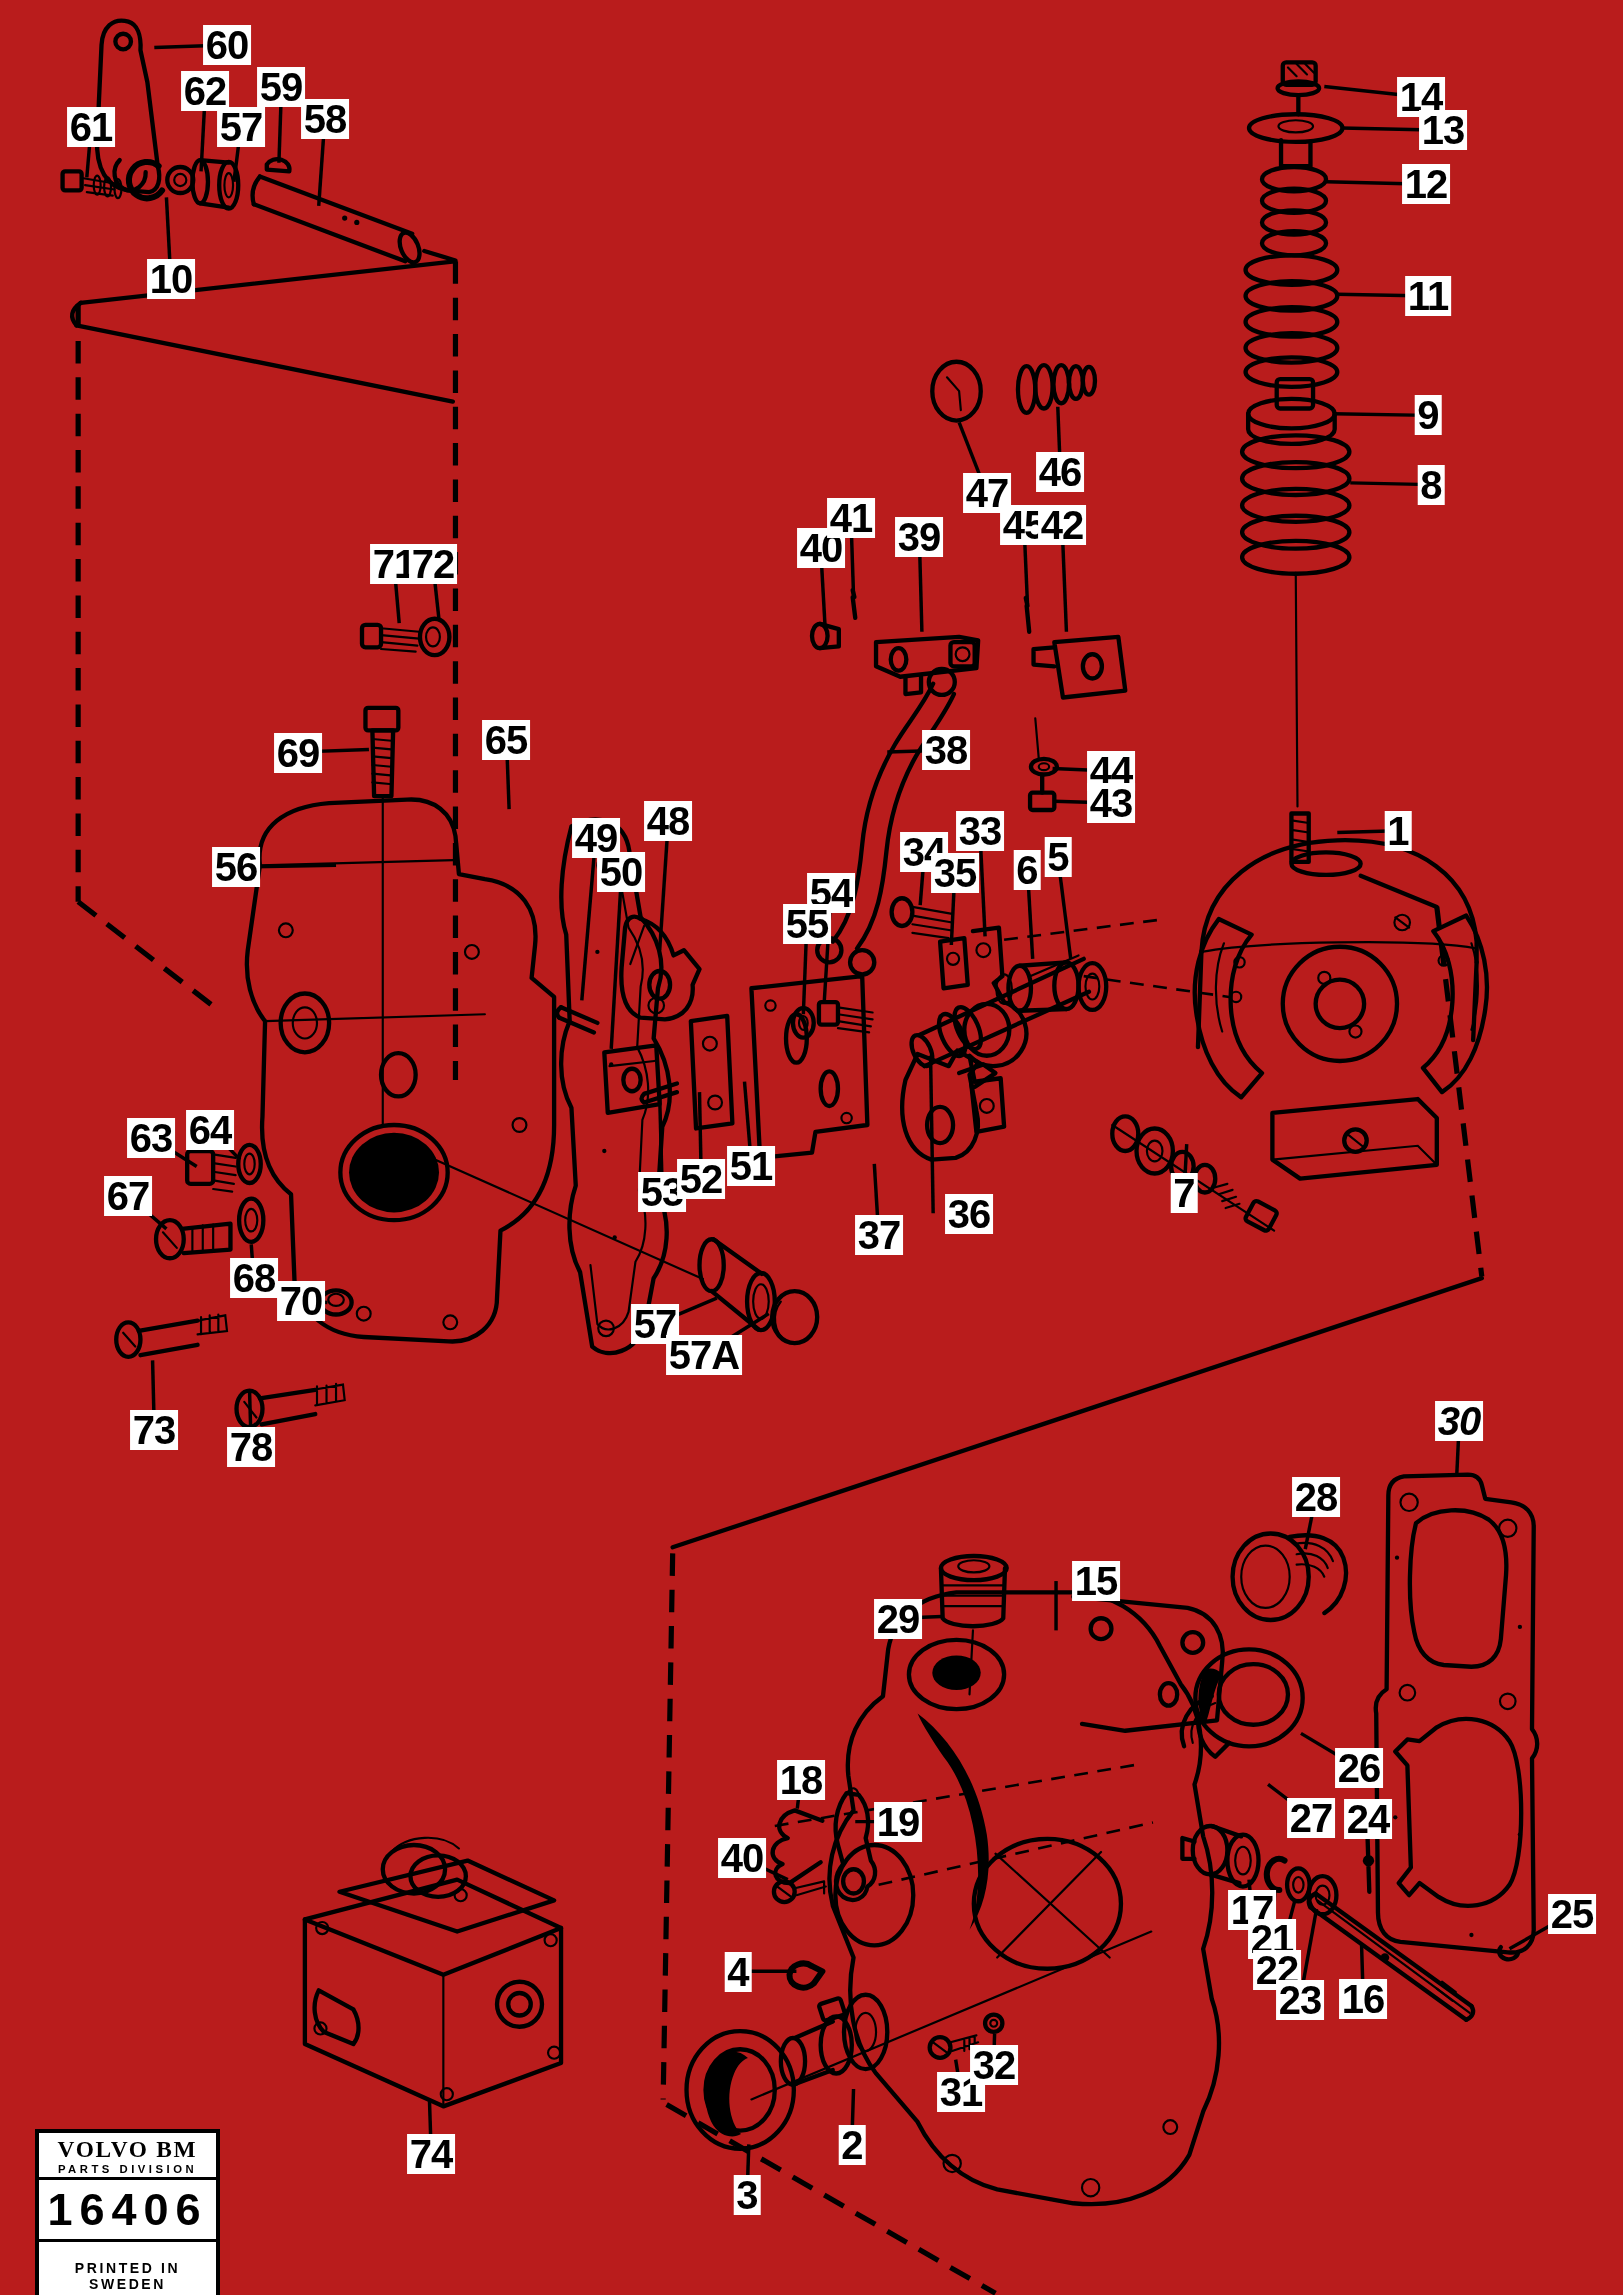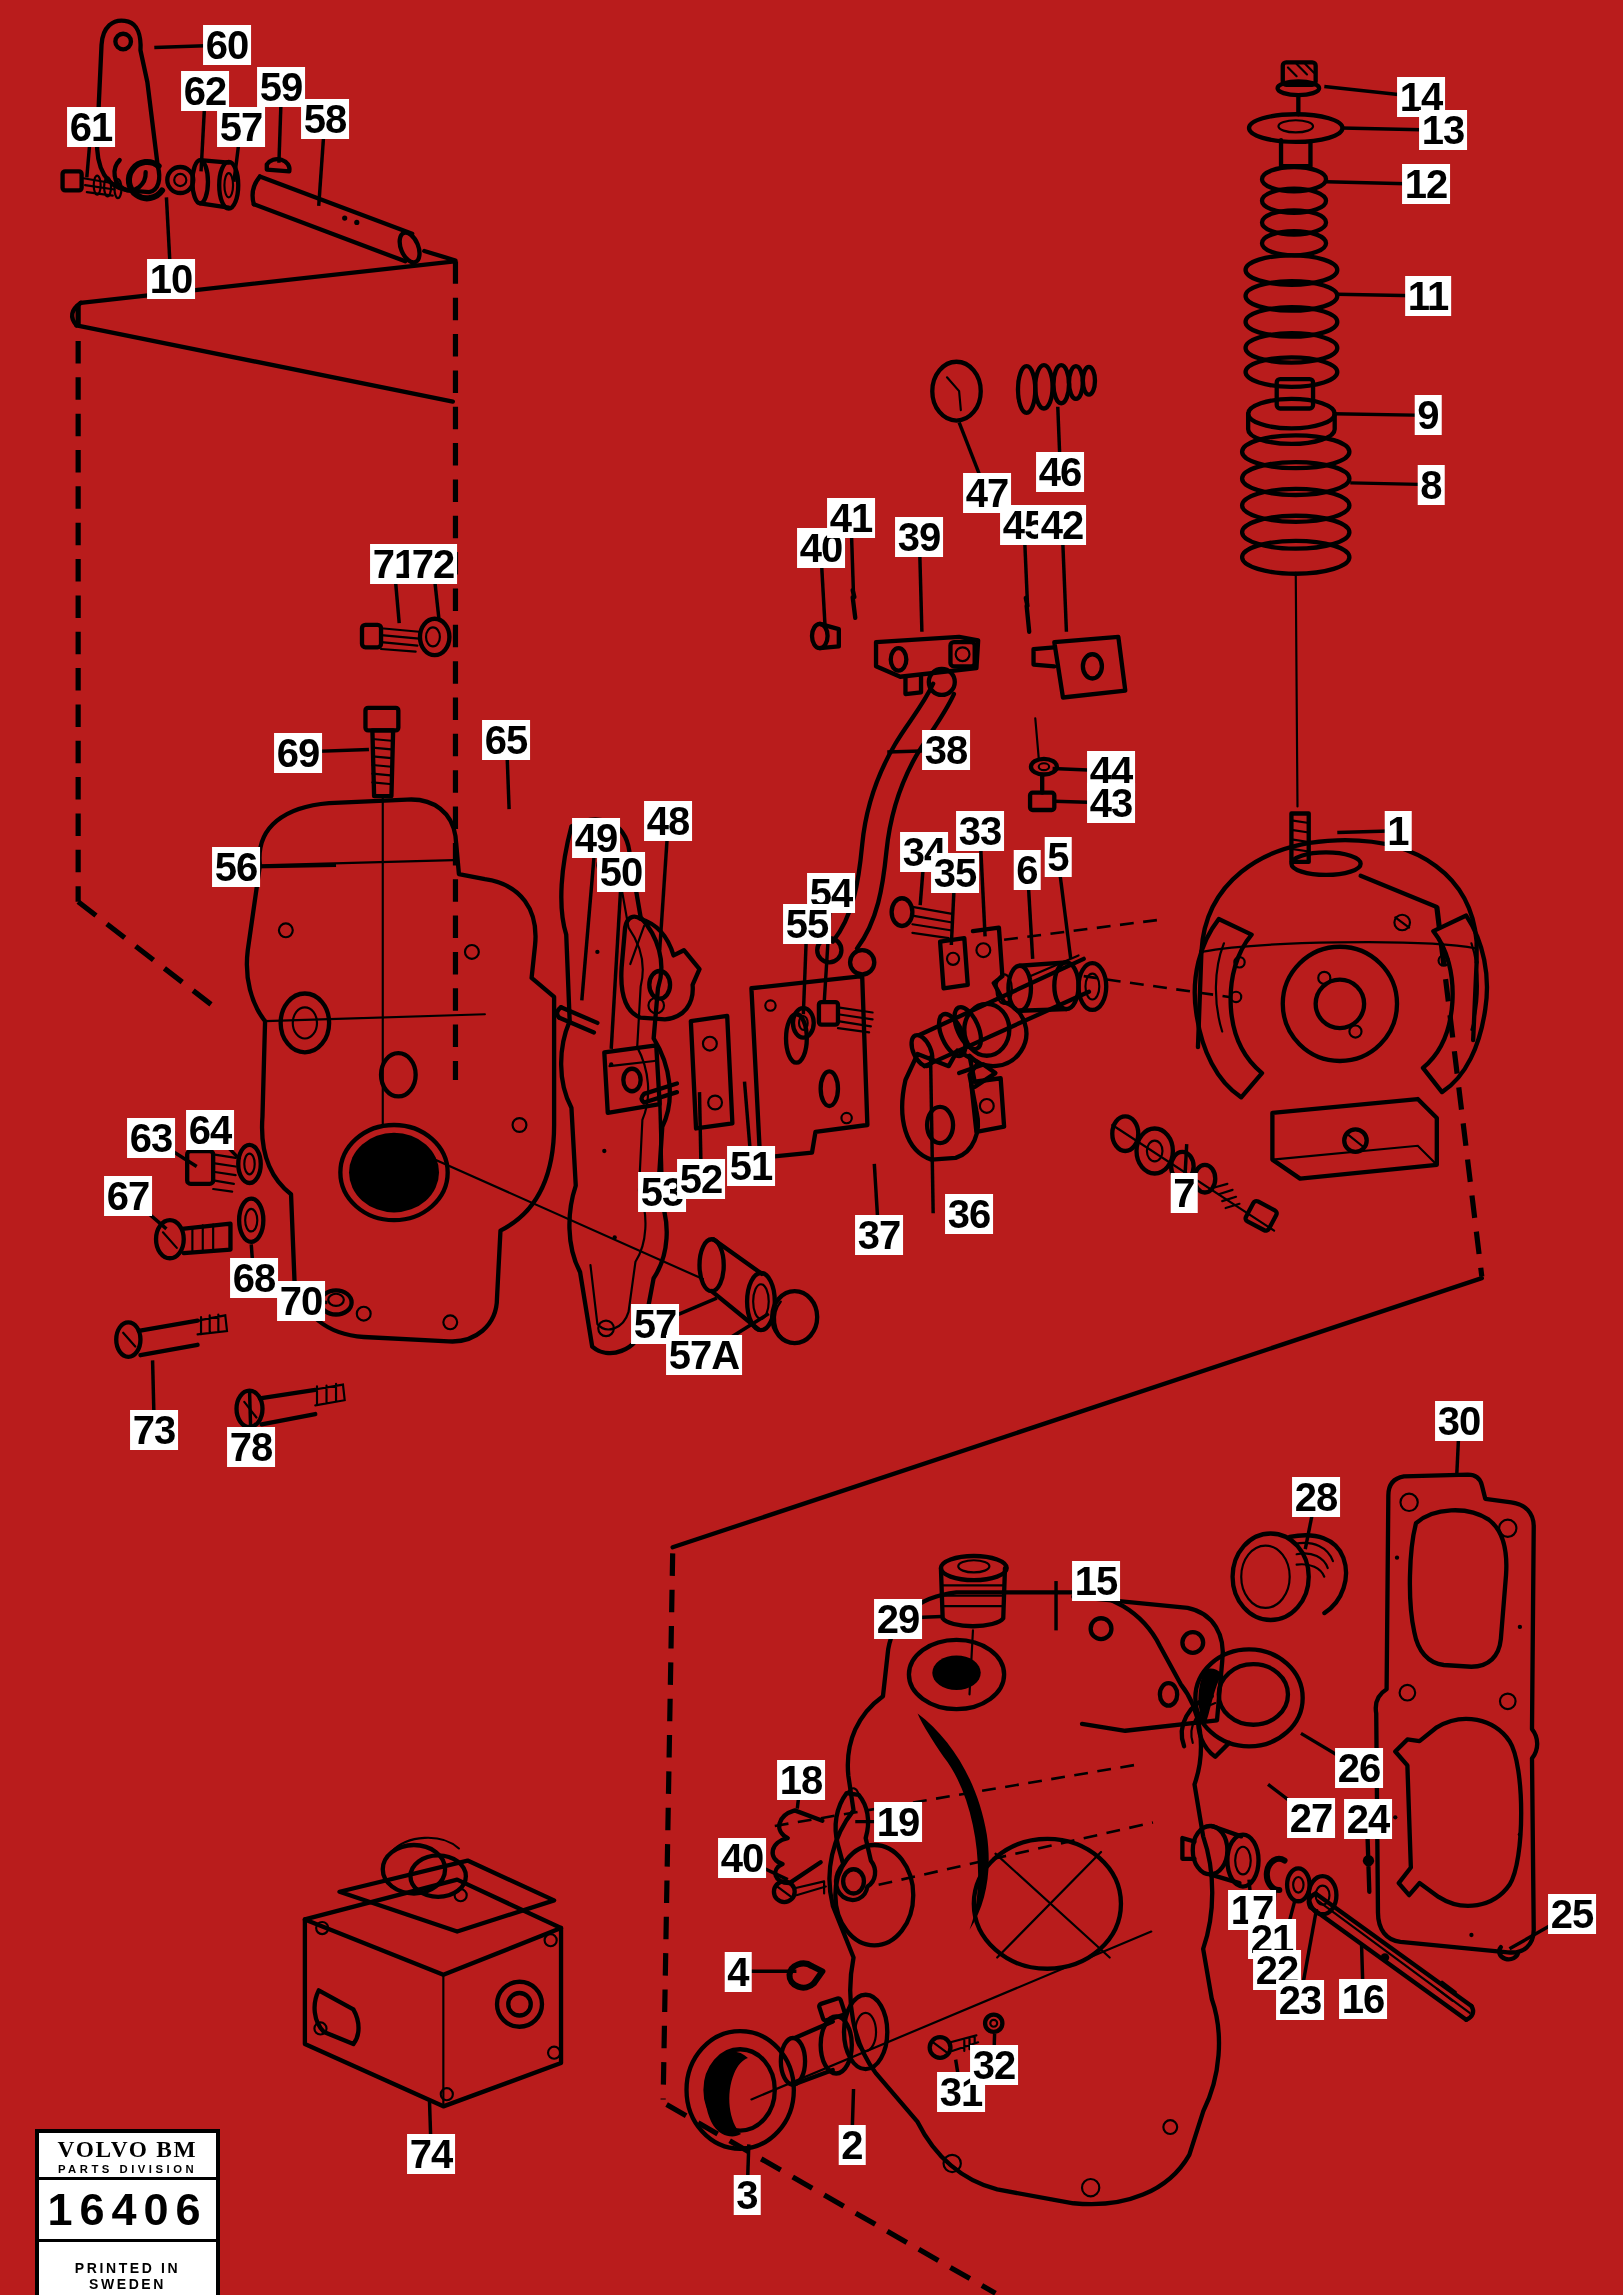--- a/index.html
+++ b/index.html
@@ -678,21 +678,21 @@
       <div class="callout" style="left: 301px; top: 1301px;">70</div>
       <div class="callout" style="left: 154px; top: 1430px;">73</div>
       <div class="callout" style="left: 251px; top: 1447px;">78</div>
       <div class="callout" style="left: 662px; top: 1192px;">53</div>
       <div class="callout" style="left: 701px; top: 1179px;">52</div>
       <div class="callout" style="left: 751px; top: 1166px;">51</div>
       <div class="callout" style="left: 879px; top: 1235px;">37</div>
       <div class="callout" style="left: 933px; top: 1214px; margin-left: 36px;">36</div>
       <div class="callout" style="left: 655px; top: 1324px;">57</div>
       <div class="callout" style="left: 704px; top: 1355px;">57A</div>
-      <div class="callout" style="left: 1459px; top: 1421px;">30</div>
+      <div class="callout" style="left: 1459px; top: 1421px; font-style: italic;">30</div>
       <div class="callout" style="left: 1316px; top: 1497px;">28</div>
       <div class="callout" style="left: 1359px; top: 1768px;">26</div>
       <div class="callout" style="left: 1311px; top: 1818px;">27</div>
       <div class="callout" style="left: 1368px; top: 1819px;">24</div>
       <div class="callout" style="left: 1572px; top: 1914px;">25</div>
       <div class="callout" style="left: 1252px; top: 1910px;">17</div>
       <div class="callout" style="left: 1272px; top: 1939px;">21</div>
       <div class="callout" style="left: 1277px; top: 1970px;">22</div>
       <div class="callout" style="left: 1300px; top: 2000px;">23</div>
       <div class="callout" style="left: 1363px; top: 1999px;">16</div>

